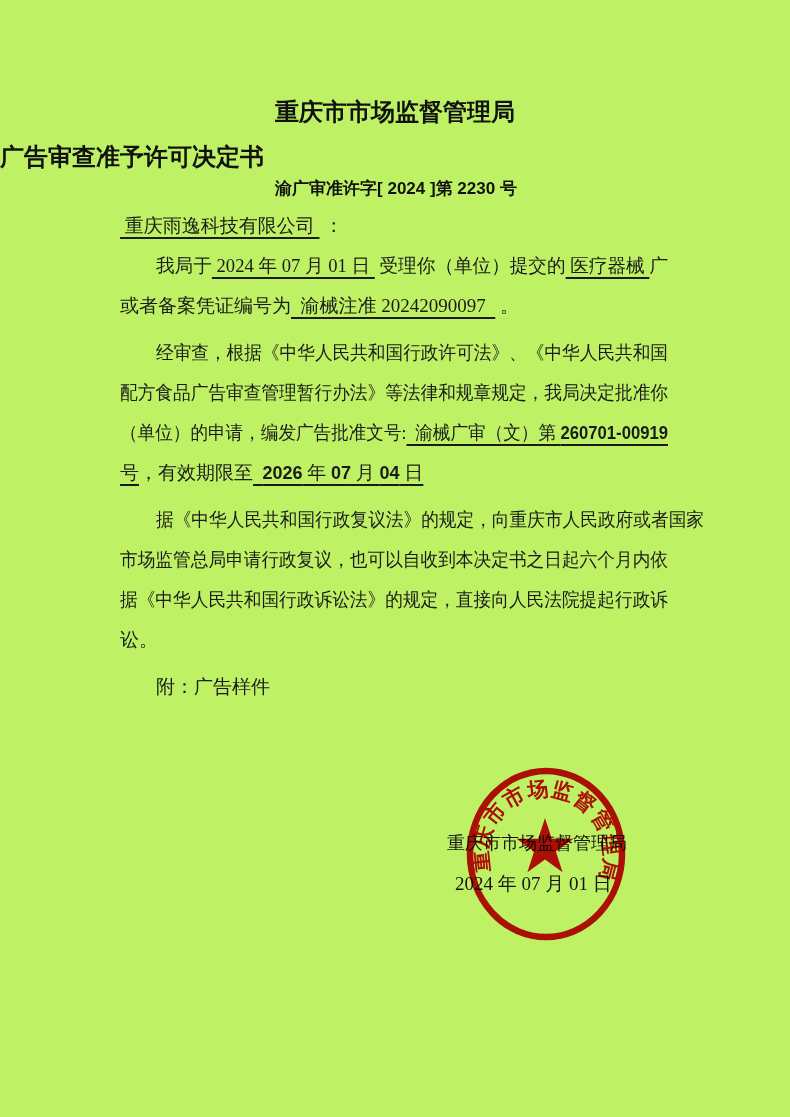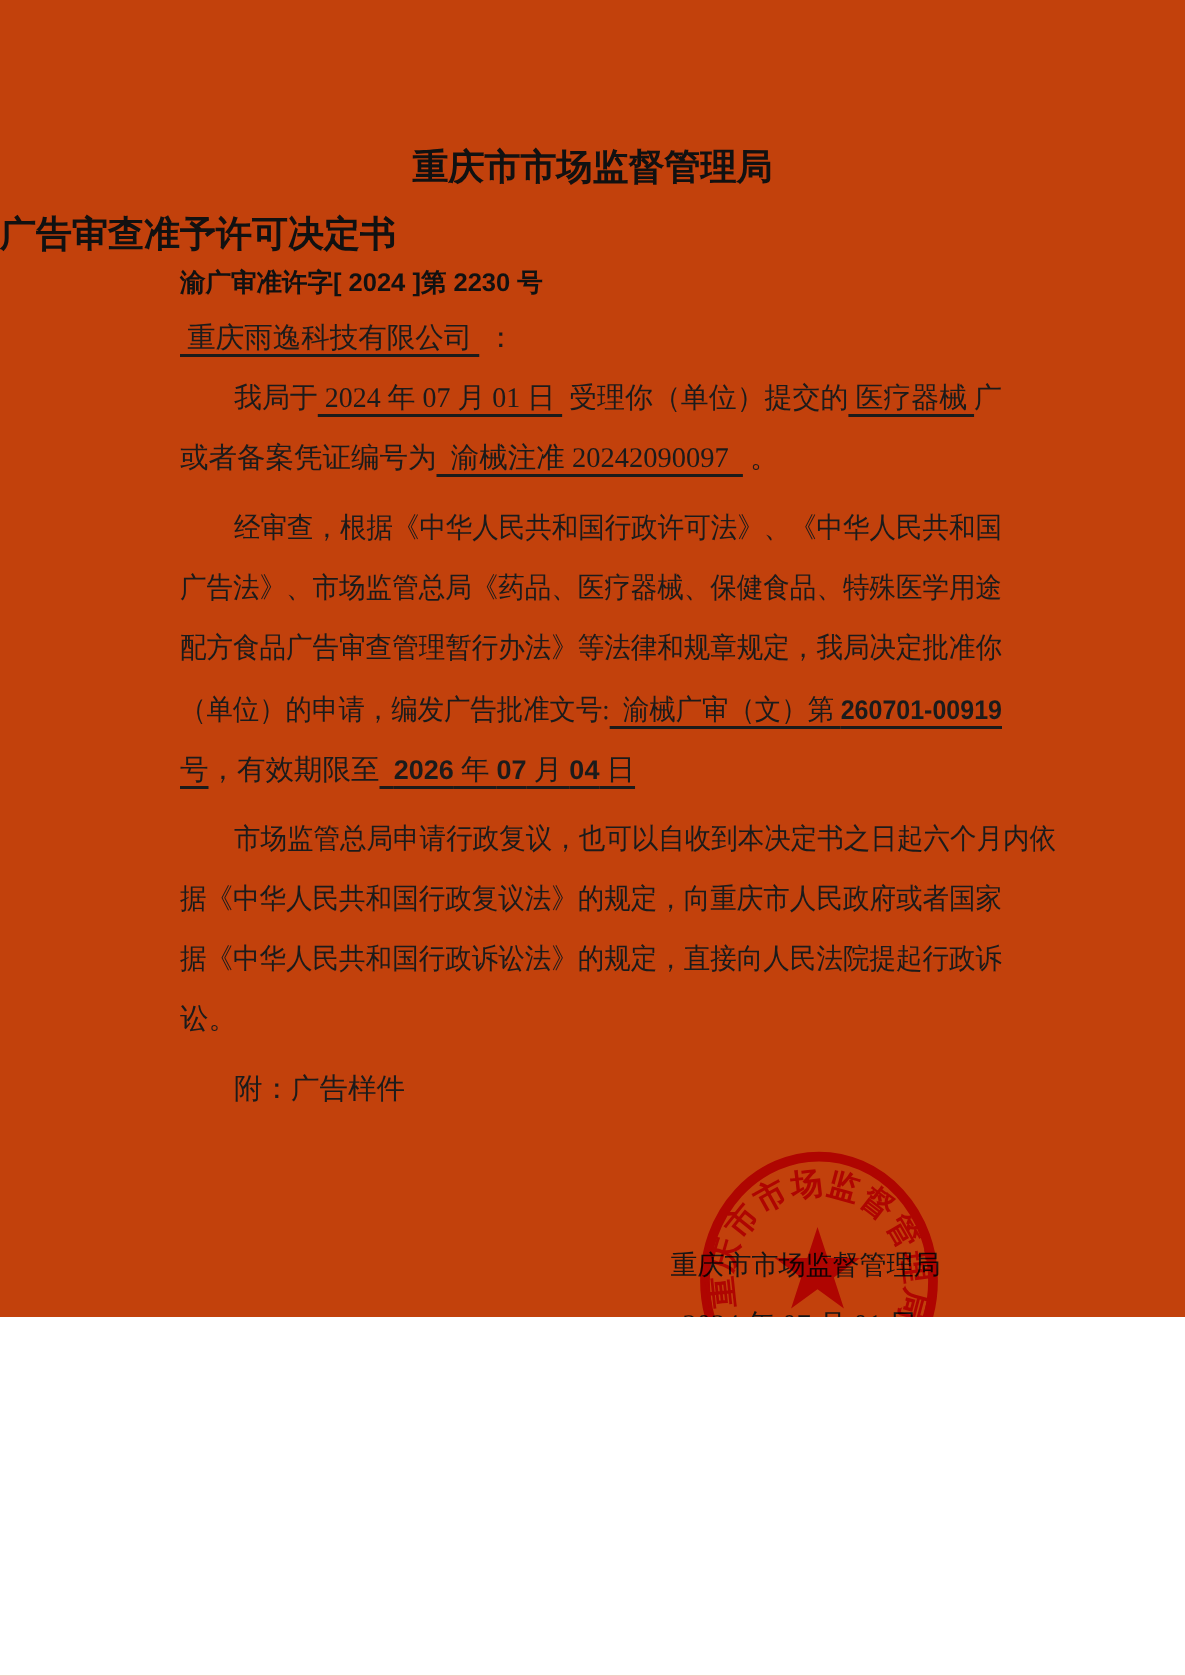--- a/index.html
+++ b/index.html
@@ -1,32 +1,32 @@
 <!DOCTYPE html>
 <html><head>
 <meta charset="utf-8">
 <style>
   html,body { margin:0; padding:0; background:#ffffff; }
   .page {
-    position:relative; width:790px; height:878px; background:#c2410c;
+    position:relative; width:790px; height:1117px; background:#bef264;
     font-family:"Liberation Serif","DejaVu Serif",serif; color:#1b1b1b;
     overflow:hidden;
   }
   .doc-title {
     position:absolute; top:95px; left:0; width:790px; text-align:center;
     font-family:"Liberation Sans","DejaVu Sans",sans-serif;
     font-weight:700; font-size:24px; line-height:34px; color:#111;
   }
   .doc-subtitle {
     position:absolute; top:140px; left:0; width:790px; text-align:left;
     font-family:"Liberation Sans","DejaVu Sans",sans-serif;
     font-weight:700; font-size:24px; line-height:34px; color:#111;
   }
   .ref-no {
-    position:absolute; top:177px; left:120px; width:552px; text-align:left;
+    position:absolute; top:177px; left:120px; width:552px; text-align:center;
     font-family:"Liberation Sans","DejaVu Sans",sans-serif;
     font-weight:700; font-size:17px; line-height:24px; color:#111;
   }
   .document-body {
     position:absolute; top:206px; left:120px; width:548px;
     font-size:19px;
     font-feature-settings:"halt" 1;
   }
   .para { margin:0; }
   .document-body .para:nth-child(n+3) { margin-top:7px; }
@@ -72,28 +72,27 @@
   <div class="document-body">
       <div class="para">
         <div class="line"><span class="ln"><span class="u ">&nbsp;重庆雨逸科技有限公司&nbsp;</span><span class="">&nbsp;：</span></span></div>
       </div>
       <div class="para indent">
         <div class="line"><span class="ln" style="transform: scaleX(0.979904);"><span class="">我局于</span><span class="u ">&nbsp;2024 年 07 月 01 日&nbsp;</span><span class="">&nbsp;受理你（单位）提交的</span><span class="u ">&nbsp;医疗器械&nbsp;</span><span class="">广</span></span></div>
         <div class="line"><span class="ln"><span class="">或者备案凭证编号为</span><span class="u ">&nbsp;&nbsp;渝械注准 20242090097&nbsp;&nbsp;</span><span class="">&nbsp;。</span></span></div>
       </div>
       <div class="para indent">
         <div class="line"><span class="ln" style="transform: scaleX(0.92922);"><span class="">经审查，根据《中华人民共和国行政许可法》、《中华人民共和国</span></span></div>
-        <div class="line"><span class="ln" style="transform: scaleX(0.93039);"><span class="">广告法》、市场监管总局《药品、医疗器械、保健食品、特殊医学用途</span></span></div>
         <div class="line"><span class="ln" style="transform: scaleX(0.93039);"><span class="">配方食品广告审查管理暂行办法》等法律和规章规定，我局决定批准你</span></span></div>
         <div class="line"><span class="ln" style="transform: scaleX(0.926213);"><span class="">（单位）的申请，编发广告批准文号:</span><span class="u ">&nbsp;&nbsp;渝械广审（文）第&nbsp;</span><span class="u num">260701-00919</span></span></div>
         <div class="line"><span class="ln"><span class="u ">号</span><span class="">，有效期限至</span><span class="u ">&nbsp;&nbsp;</span><span class="u num">2026</span><span class="u ">&nbsp;年&nbsp;</span><span class="u num">07</span><span class="u ">&nbsp;月&nbsp;</span><span class="u num">04</span><span class="u ">&nbsp;日</span></span></div>
       </div>
       <div class="para indent">
+        <div class="line"><span class="ln" style="transform: scaleX(0.93039);"><span class="">据《中华人民共和国行政复议法》的规定，向重庆市人民政府或者国家</span></span></div>
         <div class="line"><span class="ln" style="transform: scaleX(0.93039);"><span class="">市场监管总局申请行政复议，也可以自收到本决定书之日起六个月内依</span></span></div>
-        <div class="line"><span class="ln" style="transform: scaleX(0.93039);"><span class="">据《中华人民共和国行政复议法》的规定，向重庆市人民政府或者国家</span></span></div>
         <div class="line"><span class="ln" style="transform: scaleX(0.93039);"><span class="">据《中华人民共和国行政诉讼法》的规定，直接向人民法院提起行政诉</span></span></div>
         <div class="line"><span class="ln"><span class="">讼。</span></span></div>
       </div>
       <div class="para indent">
         <div class="line"><span class="ln"><span class="">附：广告样件</span></span></div>
       </div>
     </div>
 
   <div class="sig-org">重庆市市场监督管理局</div>
   <div class="sig-date">2024 年 07 月 01 日</div>

